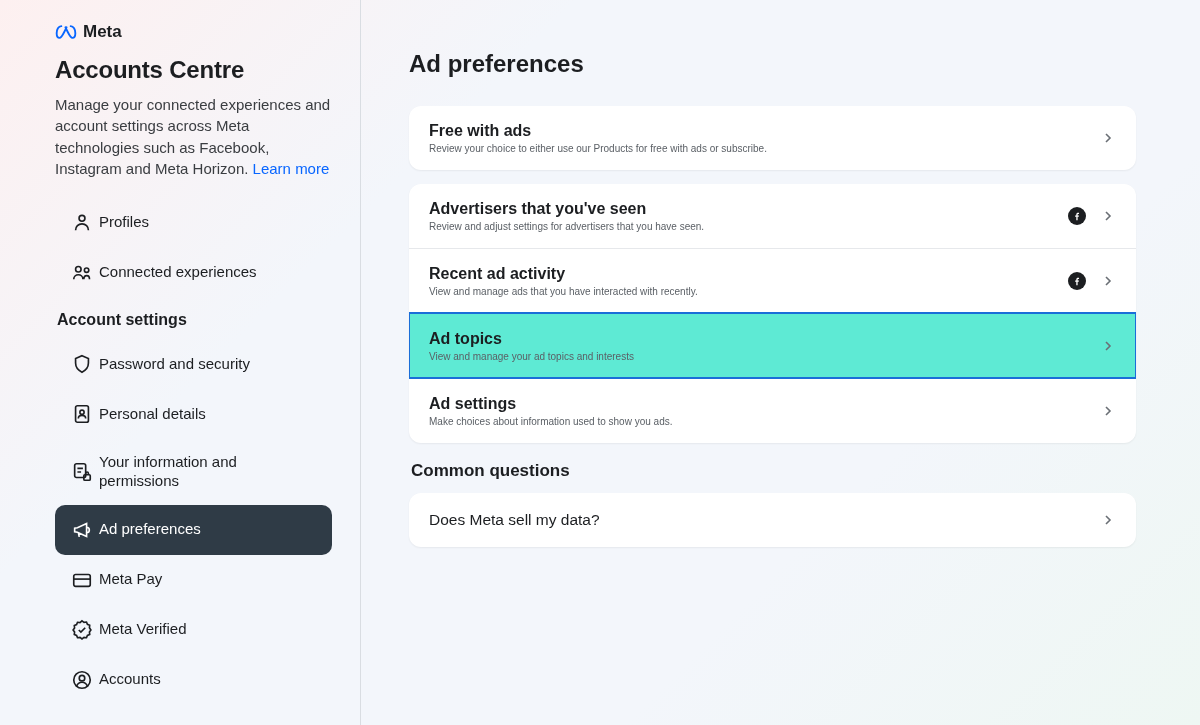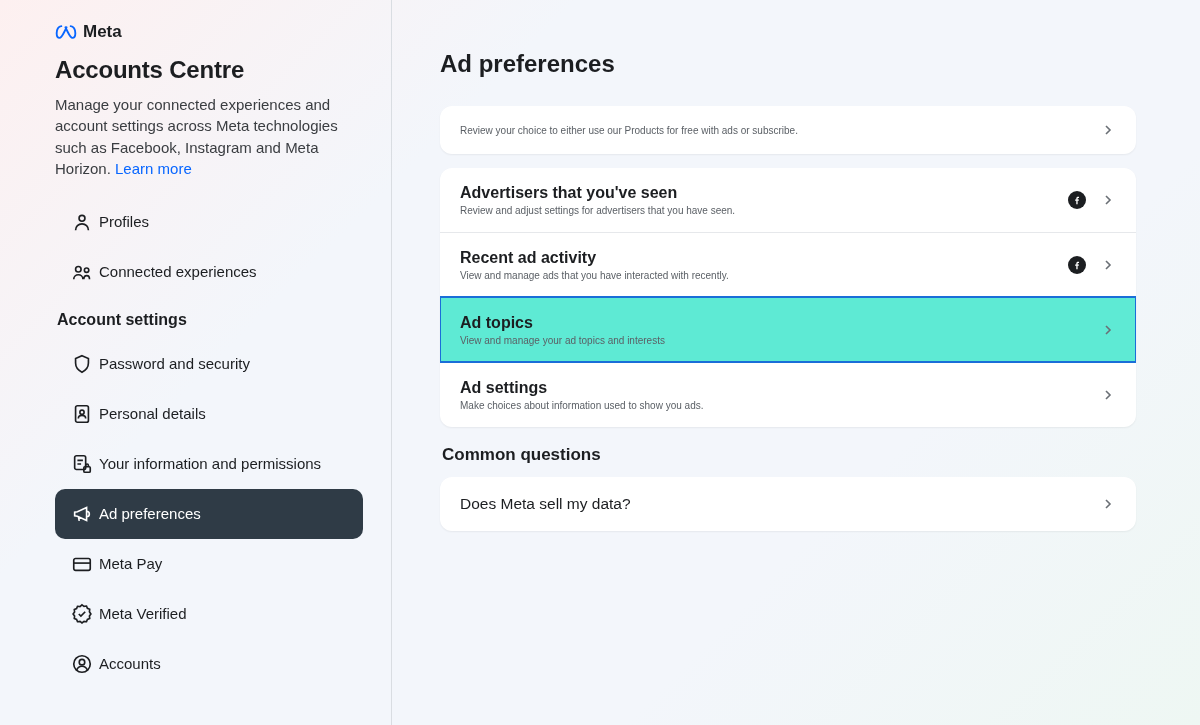--- a/index.html
+++ b/index.html
@@ -6,21 +6,21 @@
 body {
   font-family: -apple-system, BlinkMacSystemFont, "Segoe UI", Helvetica, Arial, sans-serif;
   background: linear-gradient(135deg, #fdf0f0 0%, #f3f6fb 30%, #f3f6fb 70%, #eef7f3 100%);
   width: 1200px;
   height: 725px;
   overflow: hidden;
   color: #1c1e21;
 }
 .container { display: flex; height: 100%; }
 .sidebar {
-  width: 392px;
+  width: 361px;
   padding: 22px 28px 0 55px;
   border-right: 1px solid #d9dde2;
 }
 .brand { display: flex; align-items: center; gap: 6px; margin-bottom: 14px; }
 .brand-name { font-size: 17px; font-weight: 700; }
 .sidebar-title { font-size: 24px; font-weight: 700; margin-bottom: 10px; letter-spacing: -0.2px;}
 .sidebar-desc { font-size: 15px; color: #3a3d41; line-height: 1.42; margin-bottom: 18px;}
 .sidebar-desc a { color: #0866ff; text-decoration: none; }
 .nav-item {
   display: flex; align-items: center; gap: 6px;
@@ -177,20 +177,21 @@
       <span class="nav-label">Accounts</span>
     </div>
   </aside>
 
   <main class="main">
     <h2 class="page-title">Ad preferences</h2>
 
     <div class="card">
       <div class="row">
         <div class="row-body">
+          <div class="row-title">Free with ads</div>
           <div class="row-sub">Review your choice to either use our Products for free with ads or subscribe.</div>
         </div>
         <div class="row-right">
           <span>
               <svg class="chev" viewBox="0 0 24 24" fill="none" stroke="#6a6f75" stroke-width="2.4">
                 <path d="M9 6l6 6-6 6"></path>
               </svg>
             </span>
         </div>
       </div>

